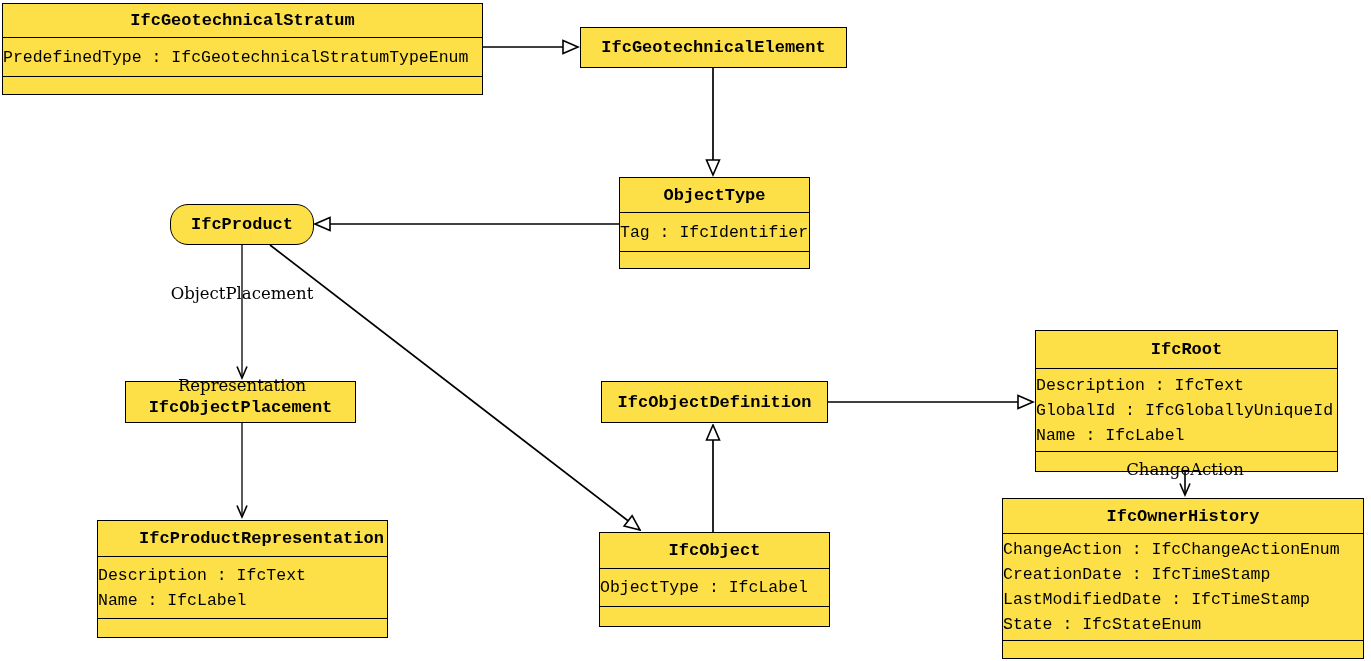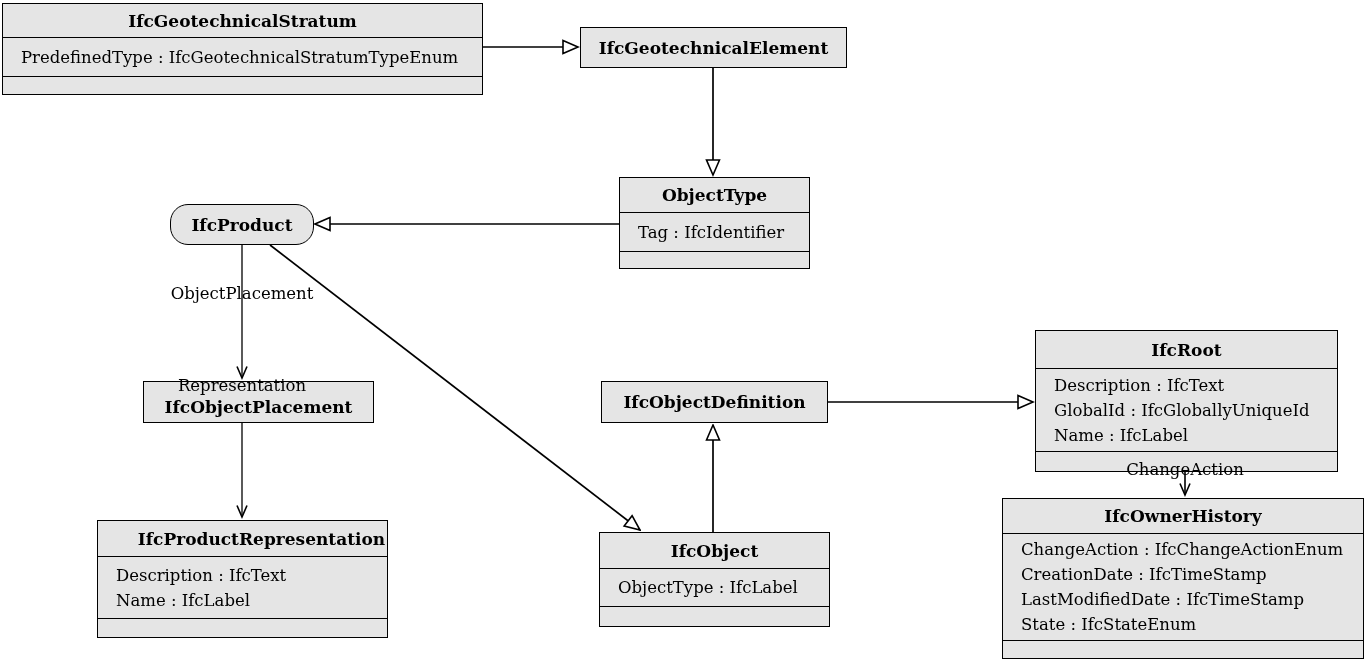--- a/index.html
+++ b/index.html
@@ -7,42 +7,42 @@
     position: relative;
     width: 1371px;
     height: 661px;
     background: #ffffff;
     font-family: "DejaVu Serif", "Liberation Serif", serif;
     color: #000000;
     overflow: hidden;
   }
   .uml-box {
     position: absolute;
-    background: #e5e5e5;
+    background: #fde047;
     border: 1.7px solid #000000;
     box-sizing: border-box;
     display: flex;
     flex-direction: column;
     z-index: 2;
+    font-family: Liberation Mono, monospace;
   }
   .uml-title {
     display: flex;
     align-items: center;
     justify-content: center;
     font-weight: bold;
     font-size: 17px;
     flex: 0 0 auto;
   }
   .uml-box.single .uml-title { flex: 1 1 auto; }
   .uml-attrs {
     border-top: 1.5px solid #000000;
     display: flex;
     flex-direction: column;
     justify-content: center;
-    padding-left: 18px;
     font-size: 16.5px;
     line-height: 25px;
     flex: 0 0 auto;
     box-sizing: border-box;
   }
   .uml-empty {
     border-top: 1.5px solid #000000;
     flex: 1 1 auto;
   }
   #edges {
@@ -103,21 +103,21 @@
     <div class="uml-attrs" style="height:39px;">
       <div>Tag : IfcIdentifier</div>
     </div>
     <div class="uml-empty"></div>
   </div>
 
   <div class="uml-box single" style="left:170px; top:204px; width:144px; height:41px;border-radius:18px;">
     <div class="uml-title">IfcProduct</div>
   </div>
 
-  <div class="uml-box single" style="left:143px; top:381px; width:231px; height:42px;">
+  <div class="uml-box single" style="left:125px; top:381px; width:231px; height:42px;">
     <div class="uml-title" style="padding-top:10px;">IfcObjectPlacement</div>
   </div>
 
   <div class="uml-box" style="left:97px; top:520px; width:291px; height:118px;">
     <div class="uml-title" style="height:35px;padding-left:38px;">IfcProductRepresentation</div>
     <div class="uml-attrs" style="height:62px;">
       <div>Description : IfcText</div>
       <div>Name : IfcLabel</div>
     </div>
     <div class="uml-empty"></div>

